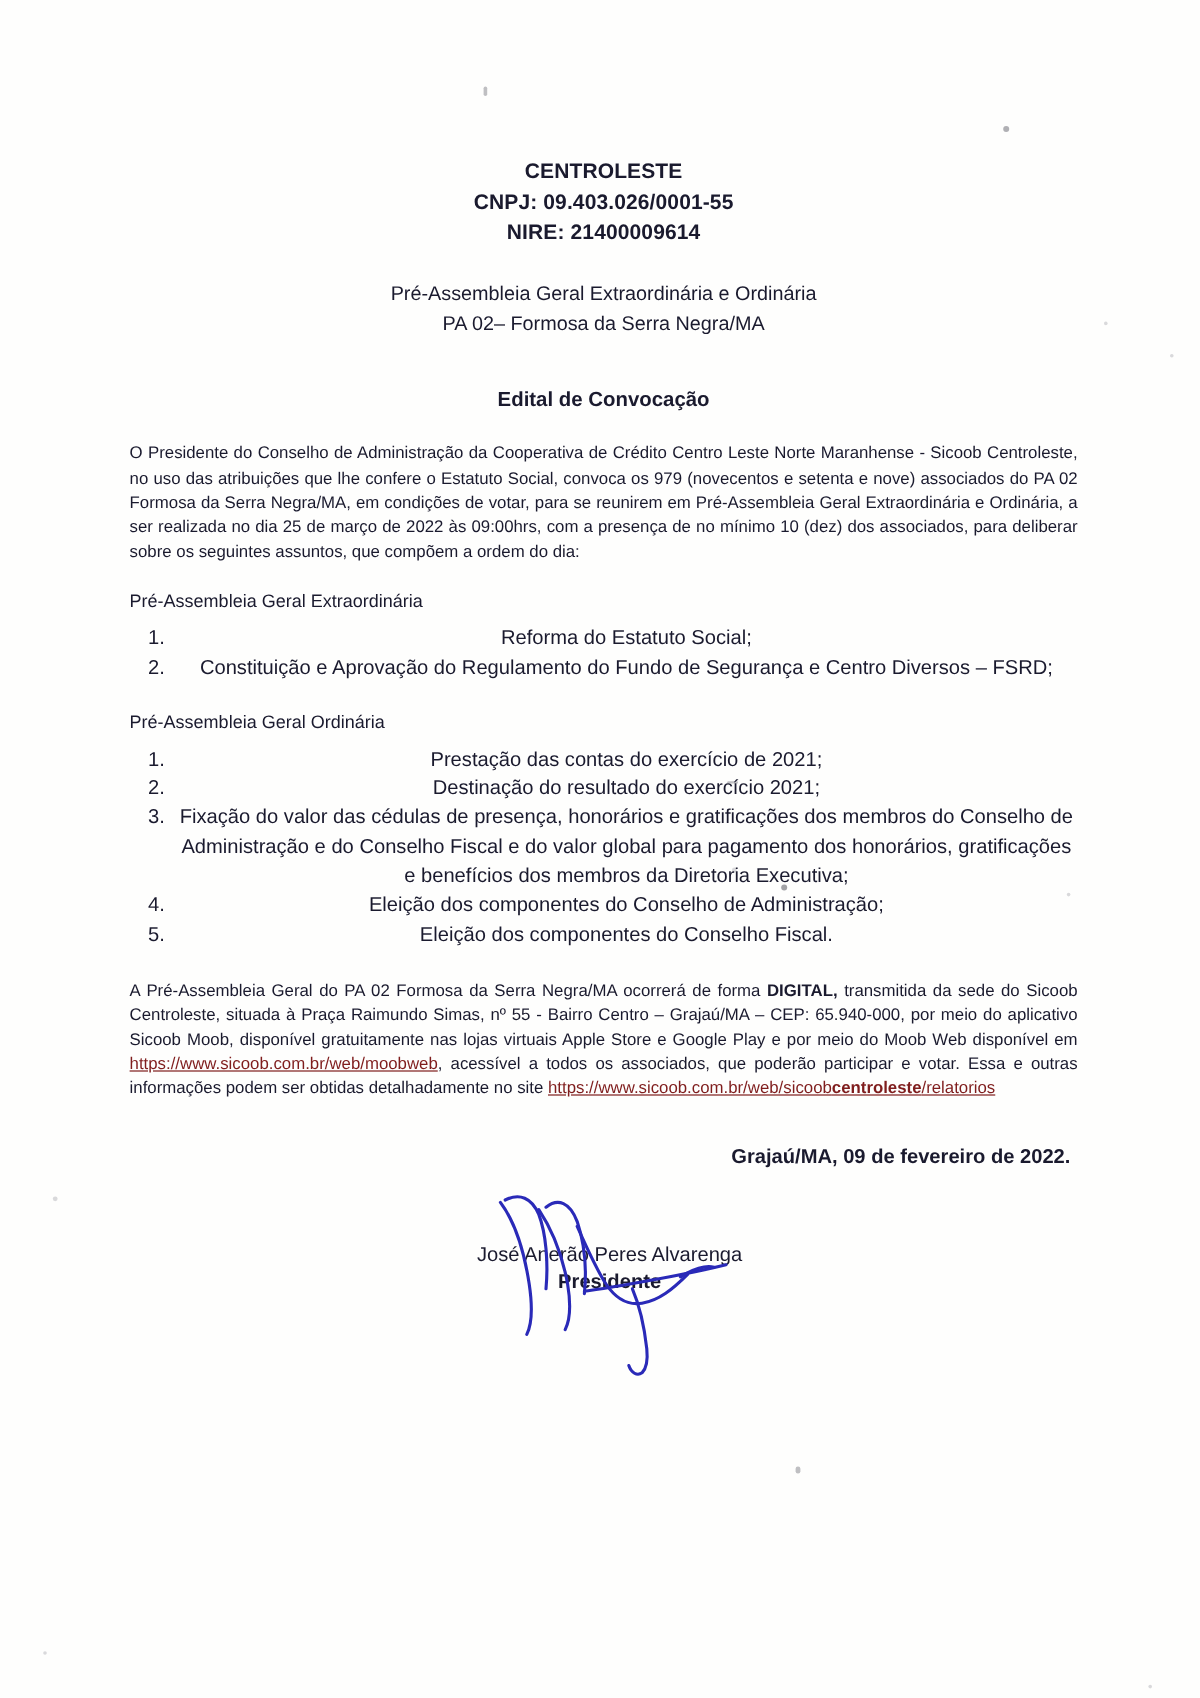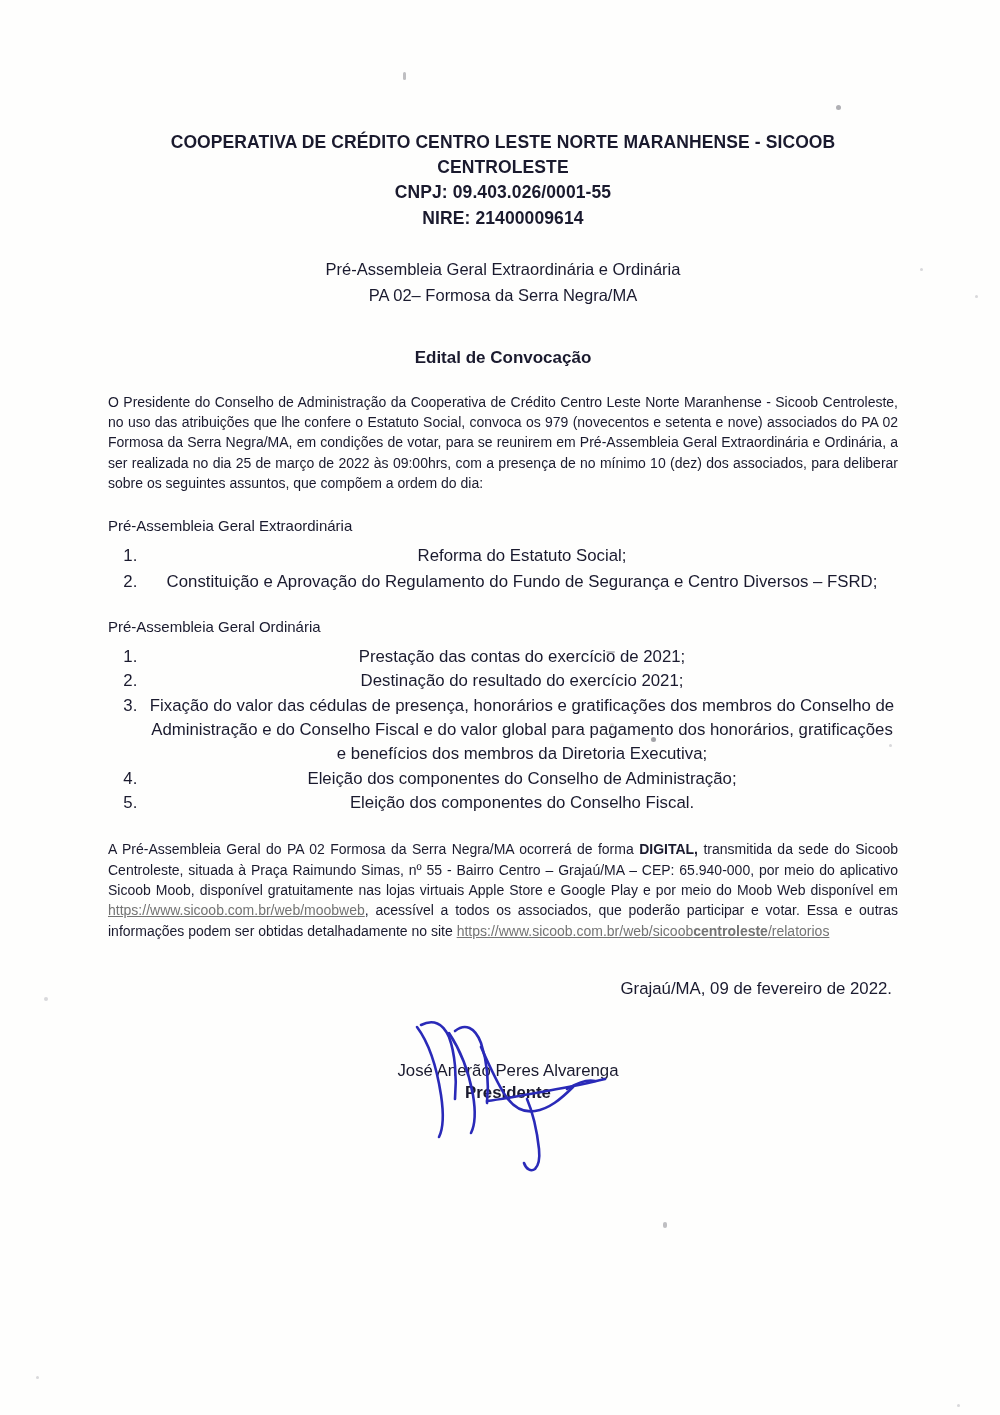--- a/index.html
+++ b/index.html
@@ -86,27 +86,28 @@
     margin-bottom: 1px;
     padding-left: 4px;
   }
   ol.items.tight li { margin-bottom: 0px; }
   .final-para {
     margin-top: 26px;
   }
   .final-para b { font-weight: bold; }
   .lnk {
     text-decoration: underline;
-    color: #737373;
+    color: #7f1d1d;
   }
   .place-date {
     text-align: right;
     font-size: 16.8px;
     margin-top: 38px;
     padding-right: 6px;
+    font-weight: bold;
   }
   .signature-area {
     margin-top: 62px;
     text-align: center;
     position: relative;
     height: 110px;
   }
   .sig-name {
     font-size: 16.8px;
     position: relative;
@@ -163,21 +164,20 @@
   <div class="speck s7"></div>
   <div class="speck s8"></div>
   <div class="speck s9"></div>
   <div class="speck s10"></div>
   <div class="speck s11"></div>
   <div class="speck s12"></div>
 
   <div class="content">
 
     <div class="title-block">
-      <span class="l1">COOPERATIVA DE CRÉDITO CENTRO LESTE NORTE MARANHENSE - SICOOB</span>
       <span class="l2">CENTROLESTE</span>
       <span class="l3">CNPJ: 09.403.026/0001-55</span>
       <span class="l4">NIRE: 21400009614</span>
     </div>
 
     <div class="subtitle-block">
       <span class="subtitle-bold">Pré-Assembleia Geral Extraordinária e Ordinária</span>
       <span class="subtitle-normal">PA 02– Formosa da Serra Negra/MA</span>
     </div>
 

